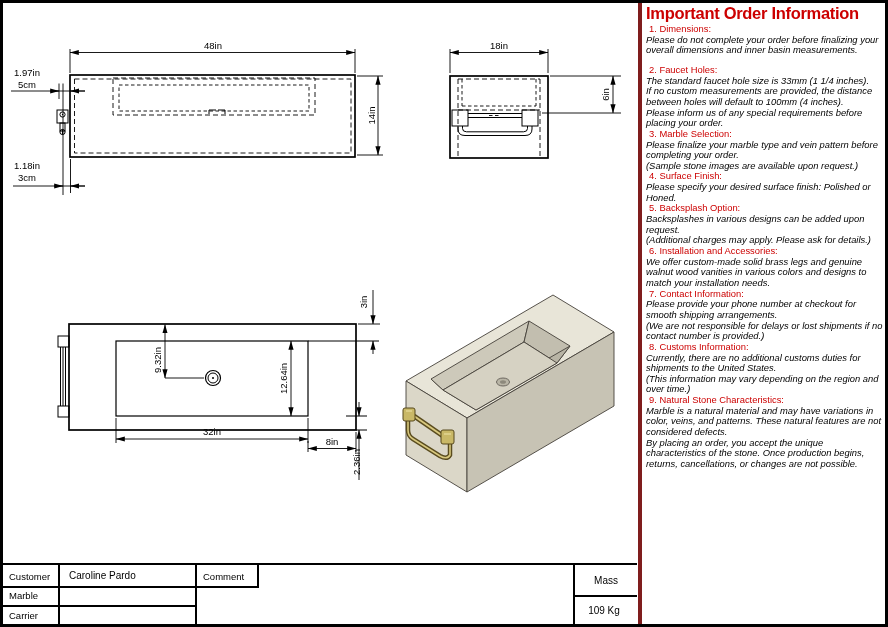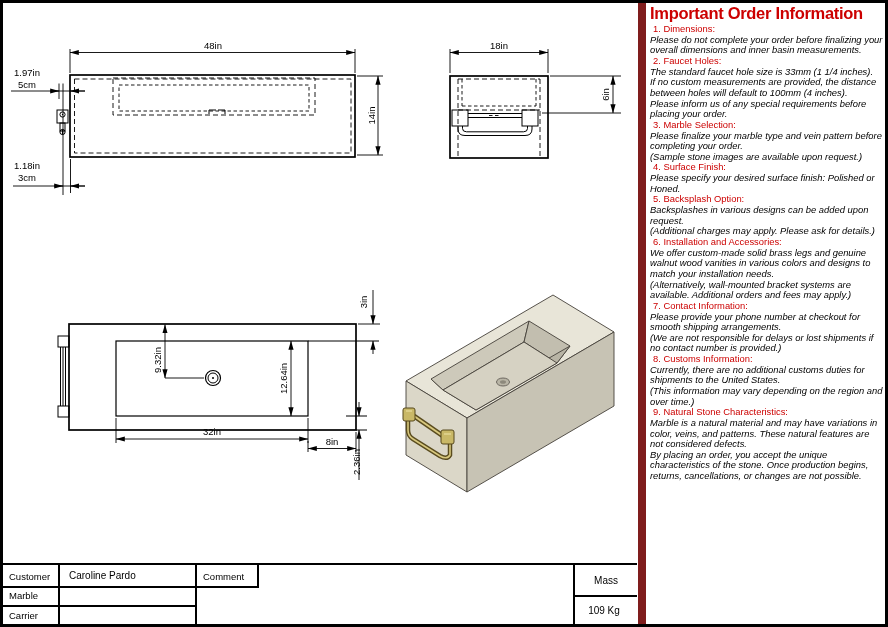--- a/index.html
+++ b/index.html
@@ -12,21 +12,21 @@
   .dash{fill:none;stroke:#000;stroke-width:.9;stroke-dasharray:5 3;}
   .dash2{fill:none;stroke:#000;stroke-width:.9;stroke-dasharray:3.5 2.5;}
   .dim{fill:none;stroke:#000;stroke-width:.9;}
   .iso{stroke:#45413a;stroke-width:.9;stroke-linejoin:round;}
   
   .title-block{position:absolute;left:0;top:560px;width:634px;height:62px;border-top:2px solid #000;box-sizing:border-box;font-size:9.5px;color:#000;}
   .vl,.hl{position:absolute;background:#000;}
   .tb-text{position:absolute;white-space:nowrap;}
   .mass-cell{position:absolute;display:flex;align-items:center;justify-content:center;font-size:10px;}
   
-  .order-panel{position:absolute;left:635px;top:0;width:250px;height:621px;border-left:8px solid #7f1d1d;box-sizing:border-box;padding:1px 3px 0 4px;overflow:hidden;}
+  .order-panel{position:absolute;left:635px;top:0;width:250px;height:621px;border-left:4px solid #7f1d1d;box-sizing:border-box;padding:1px 3px 0 4px;overflow:hidden;}
   .order-title{margin:0 0 1px 0;font-size:16.5px;font-weight:bold;letter-spacing:-.3px;}
   .sec-h{font-size:9.4px;line-height:1.14;padding-left:3px;font-style:normal;}
   .sec-p{margin:0;font-size:9.4px;line-height:1.13;font-style:italic;color:#000;}
 </style>
 </head>
 <body>
 
 <div class="sheet">
 
   <svg width="635" height="560" viewBox="0 0 635 560">
@@ -180,35 +180,34 @@
     <span class="tb-text" style="left:200px;top:6px;">Comment</span>
     <div class="mass-cell" style="left:572px;top:0;width:62px;height:30px;">Mass</div>
     <div class="mass-cell" style="left:572px;top:31px;width:58px;height:29px;">109 Kg</div>
   </div>
 
   <aside class="order-panel">
     <h1 class="order-title" style="color:#cc0000;">Important Order Information</h1>
     <div>
         <div class="sec-h" style="color: rgb(204, 0, 0);">1. Dimensions:</div>
         <p class="sec-p">Please do not complete your order before finalizing your overall dimensions and inner basin measurements.</p>
-        <div class="sec-h" style="color: rgb(204, 0, 0);">2. Faucet Holes:</div>
+        <div class="sec-h" style="color: rgb(204, 0, 0); margin-top: 9px;">2. Faucet Holes:</div>
         <p class="sec-p">The standard faucet hole size is 33mm  (1 1/4 inches).</p>
         <p class="sec-p">If no custom measurements are provided, the distance between holes will default to 100mm (4 inches).</p>
         <p class="sec-p">Please inform us of any special requirements before placing your order.</p>
         <div class="sec-h" style="color: rgb(204, 0, 0);">3. Marble Selection:</div>
         <p class="sec-p">Please finalize your marble type and vein pattern before completing your order.</p>
         <p class="sec-p">(Sample stone images are available upon request.)</p>
         <div class="sec-h" style="color: rgb(204, 0, 0);">4. Surface Finish:</div>
         <p class="sec-p">Please specify your desired surface finish: Polished or Honed.</p>
         <div class="sec-h" style="color: rgb(204, 0, 0);">5. Backsplash Option:</div>
         <p class="sec-p">Backsplashes in various designs can be added upon request.</p>
         <p class="sec-p">(Additional charges may apply. Please ask for details.)</p>
         <div class="sec-h" style="color: rgb(204, 0, 0);">6. Installation and Accessories:</div>
         <p class="sec-p">We offer custom-made solid brass legs and genuine walnut wood vanities in various colors and designs to match your installation needs.</p>
-        <p class="sec-p">(Alternatively, wall-mounted bracket systems are available. Additional orders and fees may apply.)</p>
         <div class="sec-h" style="color: rgb(204, 0, 0);">7. Contact Information:</div>
         <p class="sec-p">Please provide your phone number at checkout for smooth shipping arrangements.</p>
         <p class="sec-p">(We are not responsible for delays or lost shipments if no contact number is provided.)</p>
         <div class="sec-h" style="color: rgb(204, 0, 0);">8. Customs Information:</div>
         <p class="sec-p">Currently, there are no additional customs duties for shipments to the United States.</p>
         <p class="sec-p">(This information may vary depending on the region and over time.)</p>
         <div class="sec-h" style="color: rgb(204, 0, 0);">9. Natural Stone Characteristics:</div>
         <p class="sec-p">Marble is a natural material and may have variations in color, veins, and patterns. These natural features are not considered defects.</p>
         <p class="sec-p">By placing an order, you accept the unique characteristics of the stone. Once production begins, returns, cancellations, or changes are not possible.</p>
       </div>

